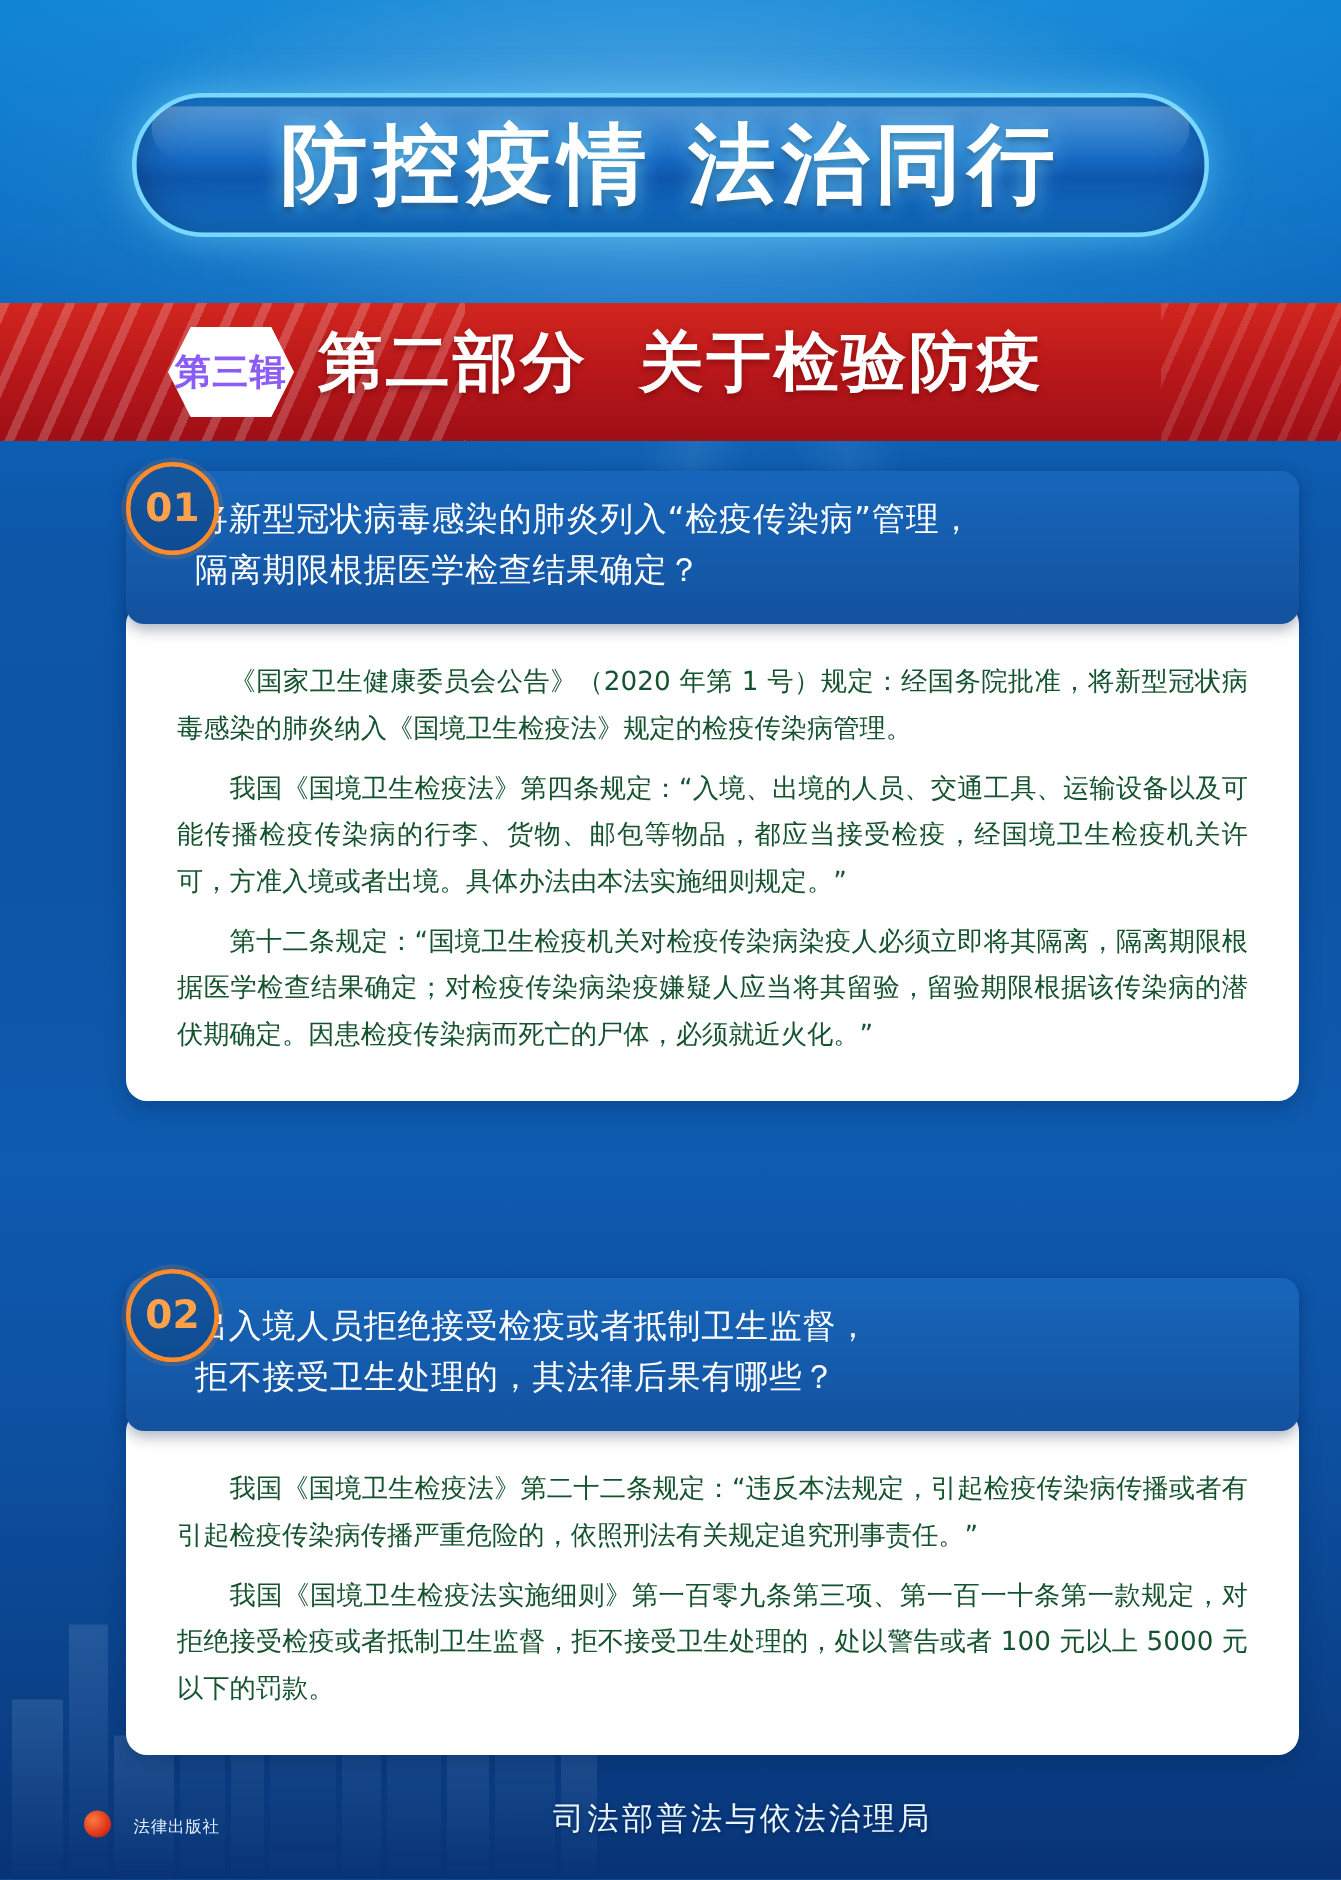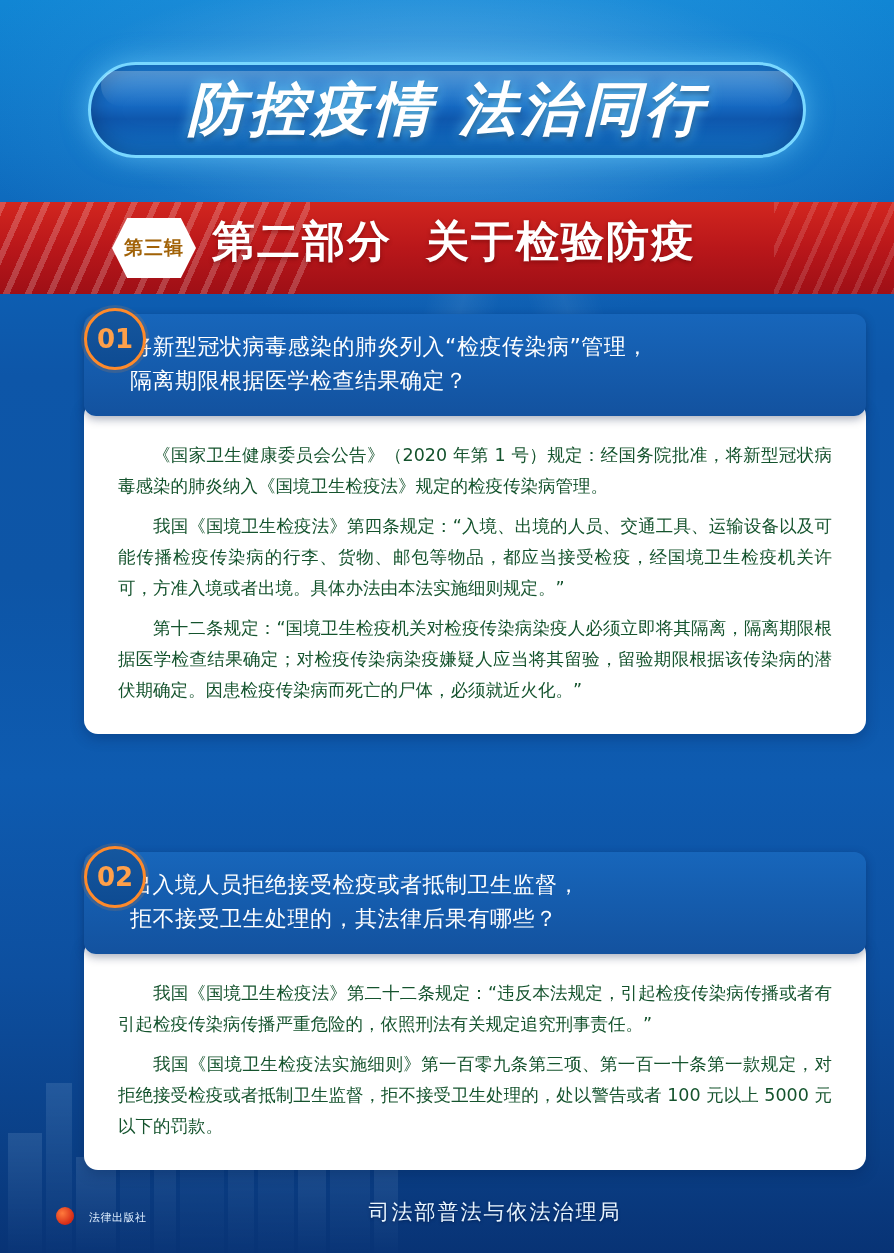--- a/index.html
+++ b/index.html
@@ -78,21 +78,20 @@
     inset: 0;
     display: flex;
     align-items: center;
     justify-content: center;
     font-size: 58px;
     font-weight: bold;
     letter-spacing: 4px;
     color: #ffffff;
     text-shadow: 0 0 14px rgba(120,220,255,0.9), 0 3px 4px rgba(0,30,70,0.6);
     font-family: "DejaVu Sans", "Liberation Sans", sans-serif;
-    font-style: italic;
   }
 
   
   .redbar {
     position: absolute;
     left: 0; top: 202px;
     width: 894px; height: 92px;
     background: linear-gradient(180deg, #d2261f 0%, #b9171a 50%, #9e0f16 100%);
     overflow: hidden;
   }
@@ -108,22 +107,22 @@
   }
   .hexbadge {
     position: absolute;
     left: 112px; top: 16px;
     width: 84px; height: 60px;
     background: #ffffff;
     clip-path: polygon(18% 0%, 82% 0%, 100% 50%, 82% 100%, 18% 100%, 0% 50%);
     display: flex; align-items: center; justify-content: center;
   }
   .hexbadge span {
-    color: #a16207;
-    font-size: 19px;
+    color: #8b5cf6;
+    font-size: 24px;
     font-weight: bold;
     letter-spacing: 1px;
     font-family: Liberation Sans, sans-serif;
   }
   .redbar-title {
     position: absolute;
     left: 212px; top: 8px;
     height: 64px;
     display: flex; align-items: center;
     color: #fff;

